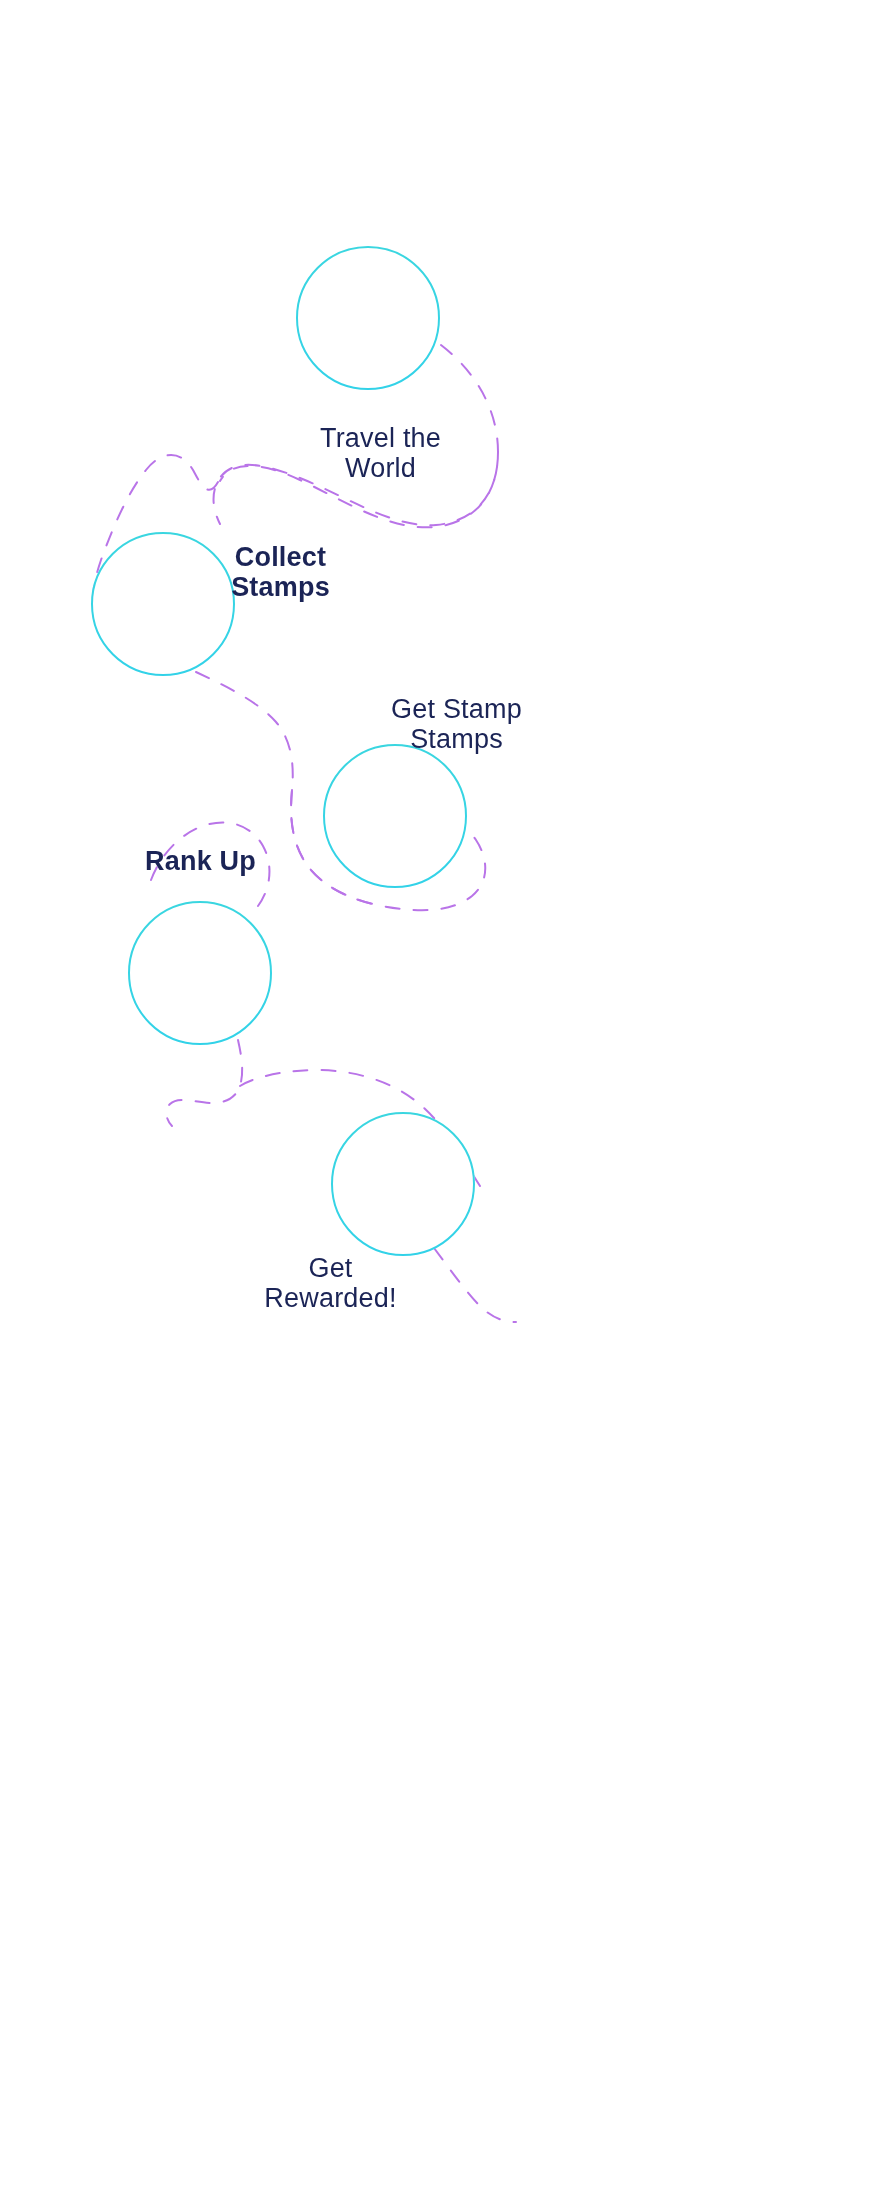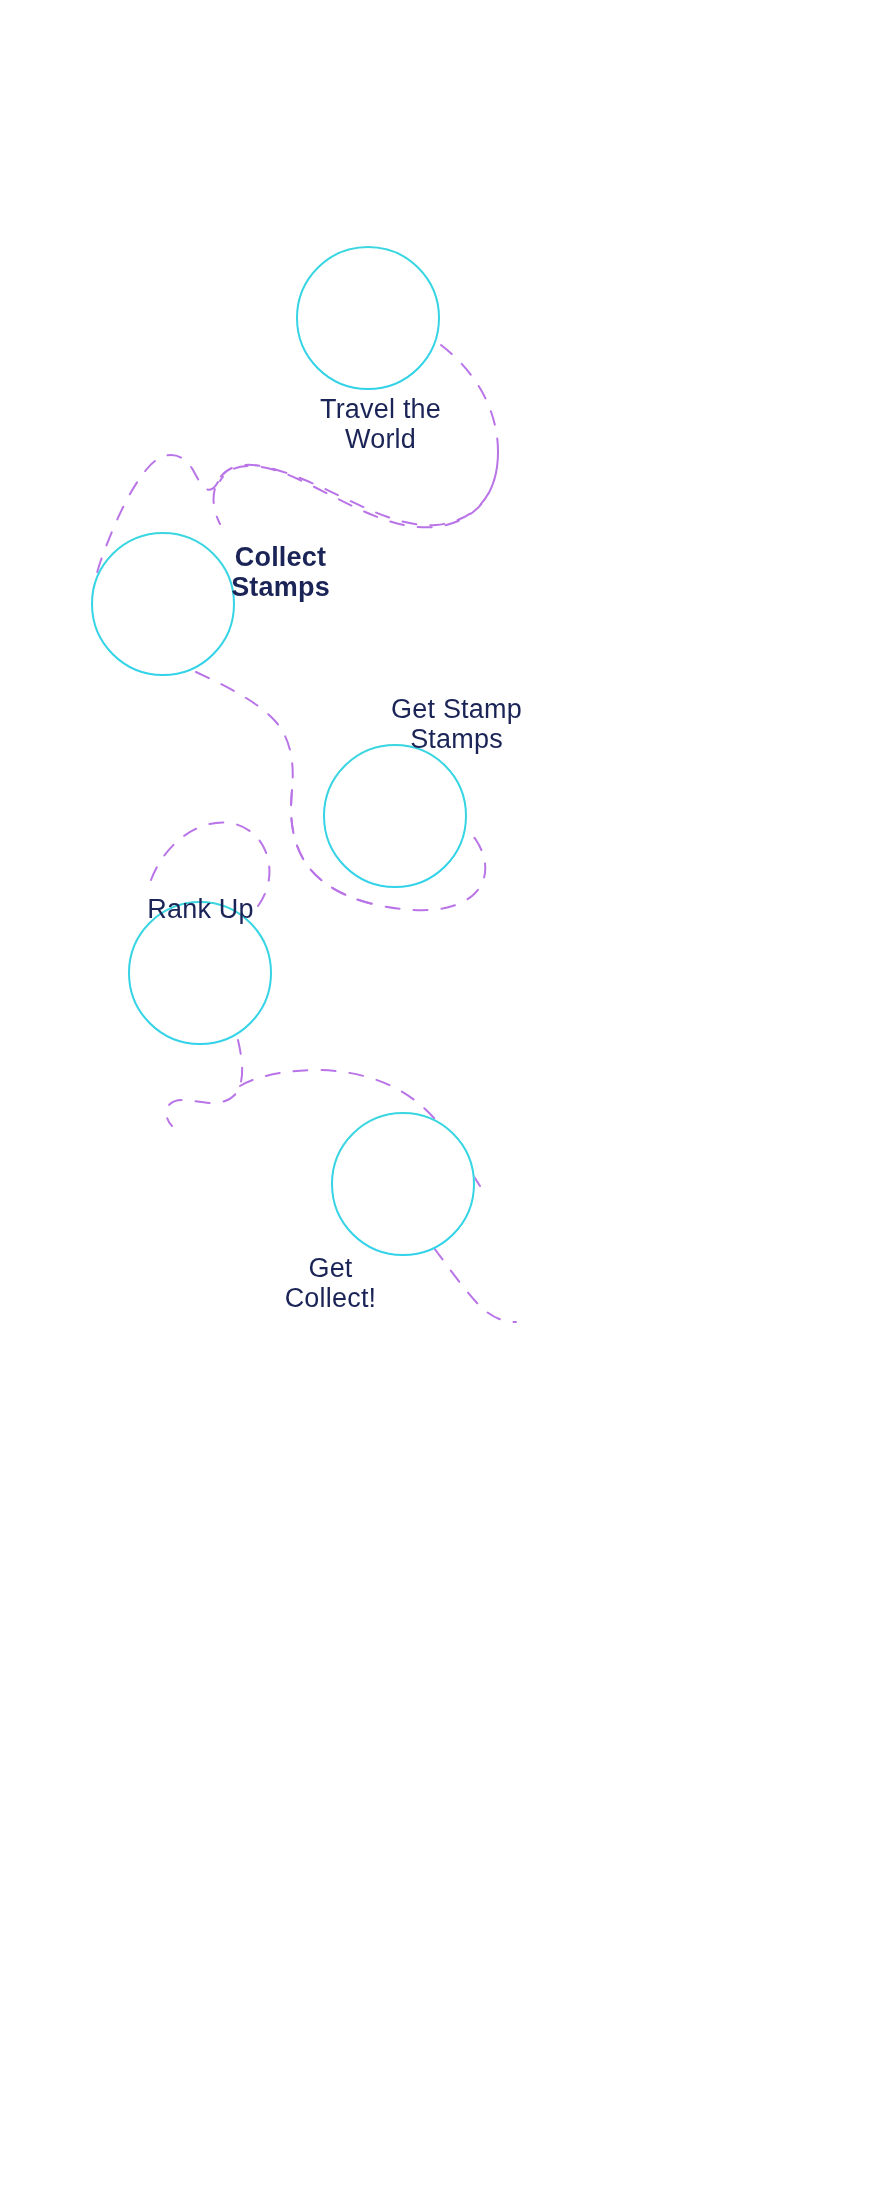--- a/index.html
+++ b/index.html
@@ -104,21 +104,21 @@
 
         <circle cx="25" cy="71" r="2.6"></circle>
         <circle cx="45" cy="71" r="2.6"></circle>
 
         <path d="M44,38 L66,34 L70,60 L48,65 Z"></path>
         <circle cx="57" cy="48" r="6.5"></circle>
         <path d="M50.5,48 L63.5,48 M57,41.5 C54,45 54,51 57,54.5 C60,51 60,45 57,41.5"></path>
         <path d="M50,58 L61,56"></path>
       </svg>
     </div>
-    <div class="step-label align-center" style="left:248px; top:394px; width:265px;">Travel the
+    <div class="step-label align-center" style="left:248px; top:423px; width:265px;">Travel the
 World</div>
   </div>
 
   <div class="step-node">
     <div class="step-circle" style="left:91px; top:532px; width:144px; height:144px;">
       <svg width="146" height="146" viewBox="0 0 146 146" style="position:absolute; left:-1px; top:-1px;">
         <defs>
           <linearGradient id="ring2" x1="0" y1="0" x2="0" y2="1">
             <stop offset="0%" stop-color="#3ad6e0"></stop>
             <stop offset="100%" stop-color="#32d2e8"></stop>
@@ -188,21 +188,21 @@
 
         <path d="M26,47 L15,68 L25,66 L30,74 L38,56"></path>
         <path d="M48,47 L59,68 L49,66 L44,64 L36,56"></path>
 
         <path d="M37,9 A22,22 0 1 1 36.9,9" stroke-dasharray="62 4 62"></path>
         <circle cx="37" cy="31" r="16.5"></circle>
 
         <path d="M37,22 L40.4,28.6 L47.8,29.7 L42.4,34.8 L43.7,42 L37,38.6 L30.3,42 L31.6,34.8 L26.2,29.7 L33.6,28.6 Z"></path>
       </svg>
     </div>
-    <div class="step-label align-center" style="left:68px; top:894px; width:265px;">Rank Up</div>
+    <div class="step-label align-center" style="left:68px; top:846px; width:265px;font-weight:bold;">Rank Up</div>
   </div>
 
   <div class="step-node">
     <div class="step-circle" style="left:331px; top:1112px; width:144px; height:144px;">
       <svg width="146" height="146" viewBox="0 0 146 146" style="position:absolute; left:-1px; top:-1px;">
         <defs>
           <linearGradient id="ring5" x1="0" y1="0" x2="0" y2="1">
             <stop offset="0%" stop-color="#3ad6e0"></stop>
             <stop offset="100%" stop-color="#32d2e8"></stop>
           </linearGradient>
@@ -224,16 +224,16 @@
         <path d="M26,14 L28.6,19.3 L34.5,20.1 L30.2,24.2 L31.2,30.1 L26,27.3 L20.8,30.1 L21.8,24.2 L17.5,20.1 L23.4,19.3 Z"></path>
         <path d="M49,13 L53,20 L61,21 L55,27 L56.5,35 L49,31 L41.5,35 L43,27 L37,21 L45,20 Z"></path>
         <path d="M38,27 L40.2,31.2 L45,31.8 L41.5,35 L42.3,39.8 L38,37.5 L33.7,39.8 L34.5,35 L31,31.8 L35.8,31.2 Z"></path>
 
         <circle cx="36" cy="12" r="1.1" fill="#5567d6" stroke="none"></circle>
         <circle cx="16" cy="28" r="1.1" fill="#5567d6" stroke="none"></circle>
         <circle cx="22" cy="35" r="1.1" fill="#5567d6" stroke="none"></circle>
       </svg>
     </div>
     <div class="step-label align-center" style="left:198px; top:1253px; width:265px;">Get
-Collect!</div>
+Rewarded!</div>
   </div>
 
 </div>
 
 </body></html>

